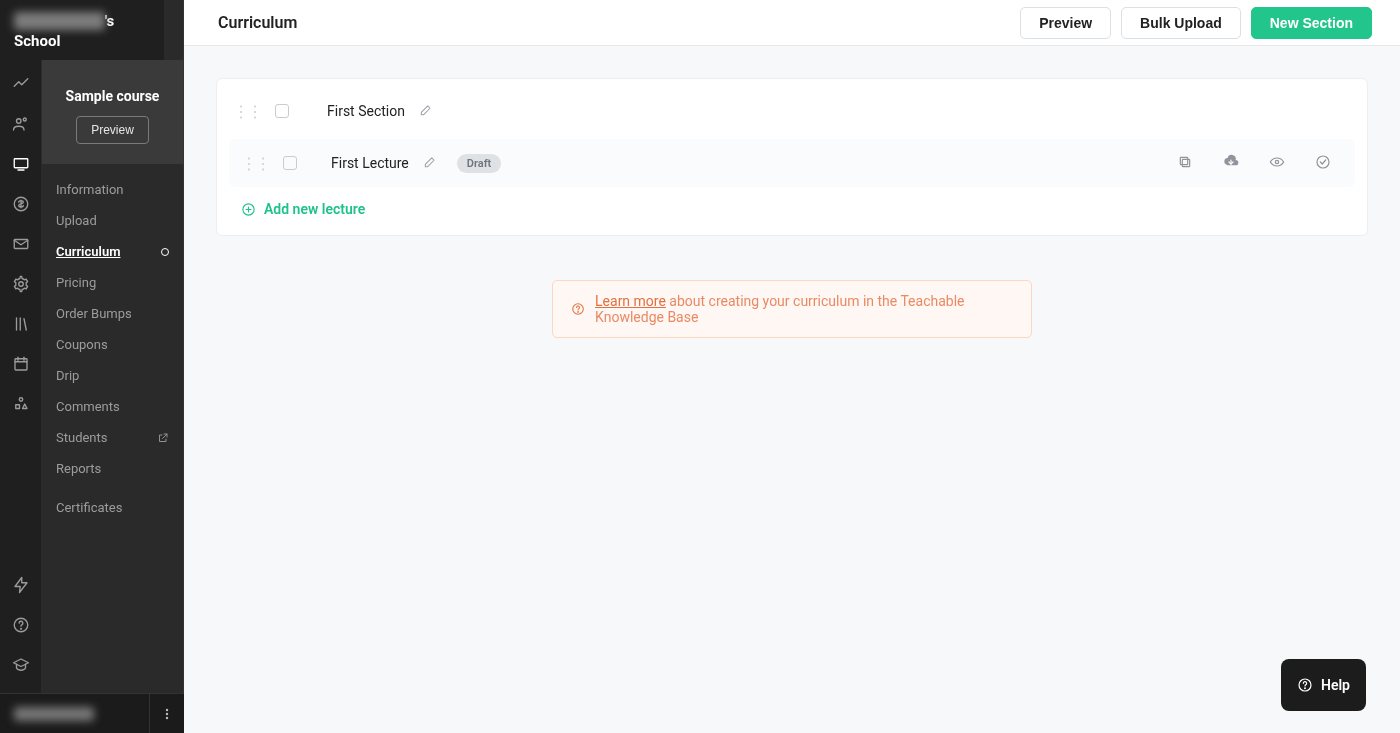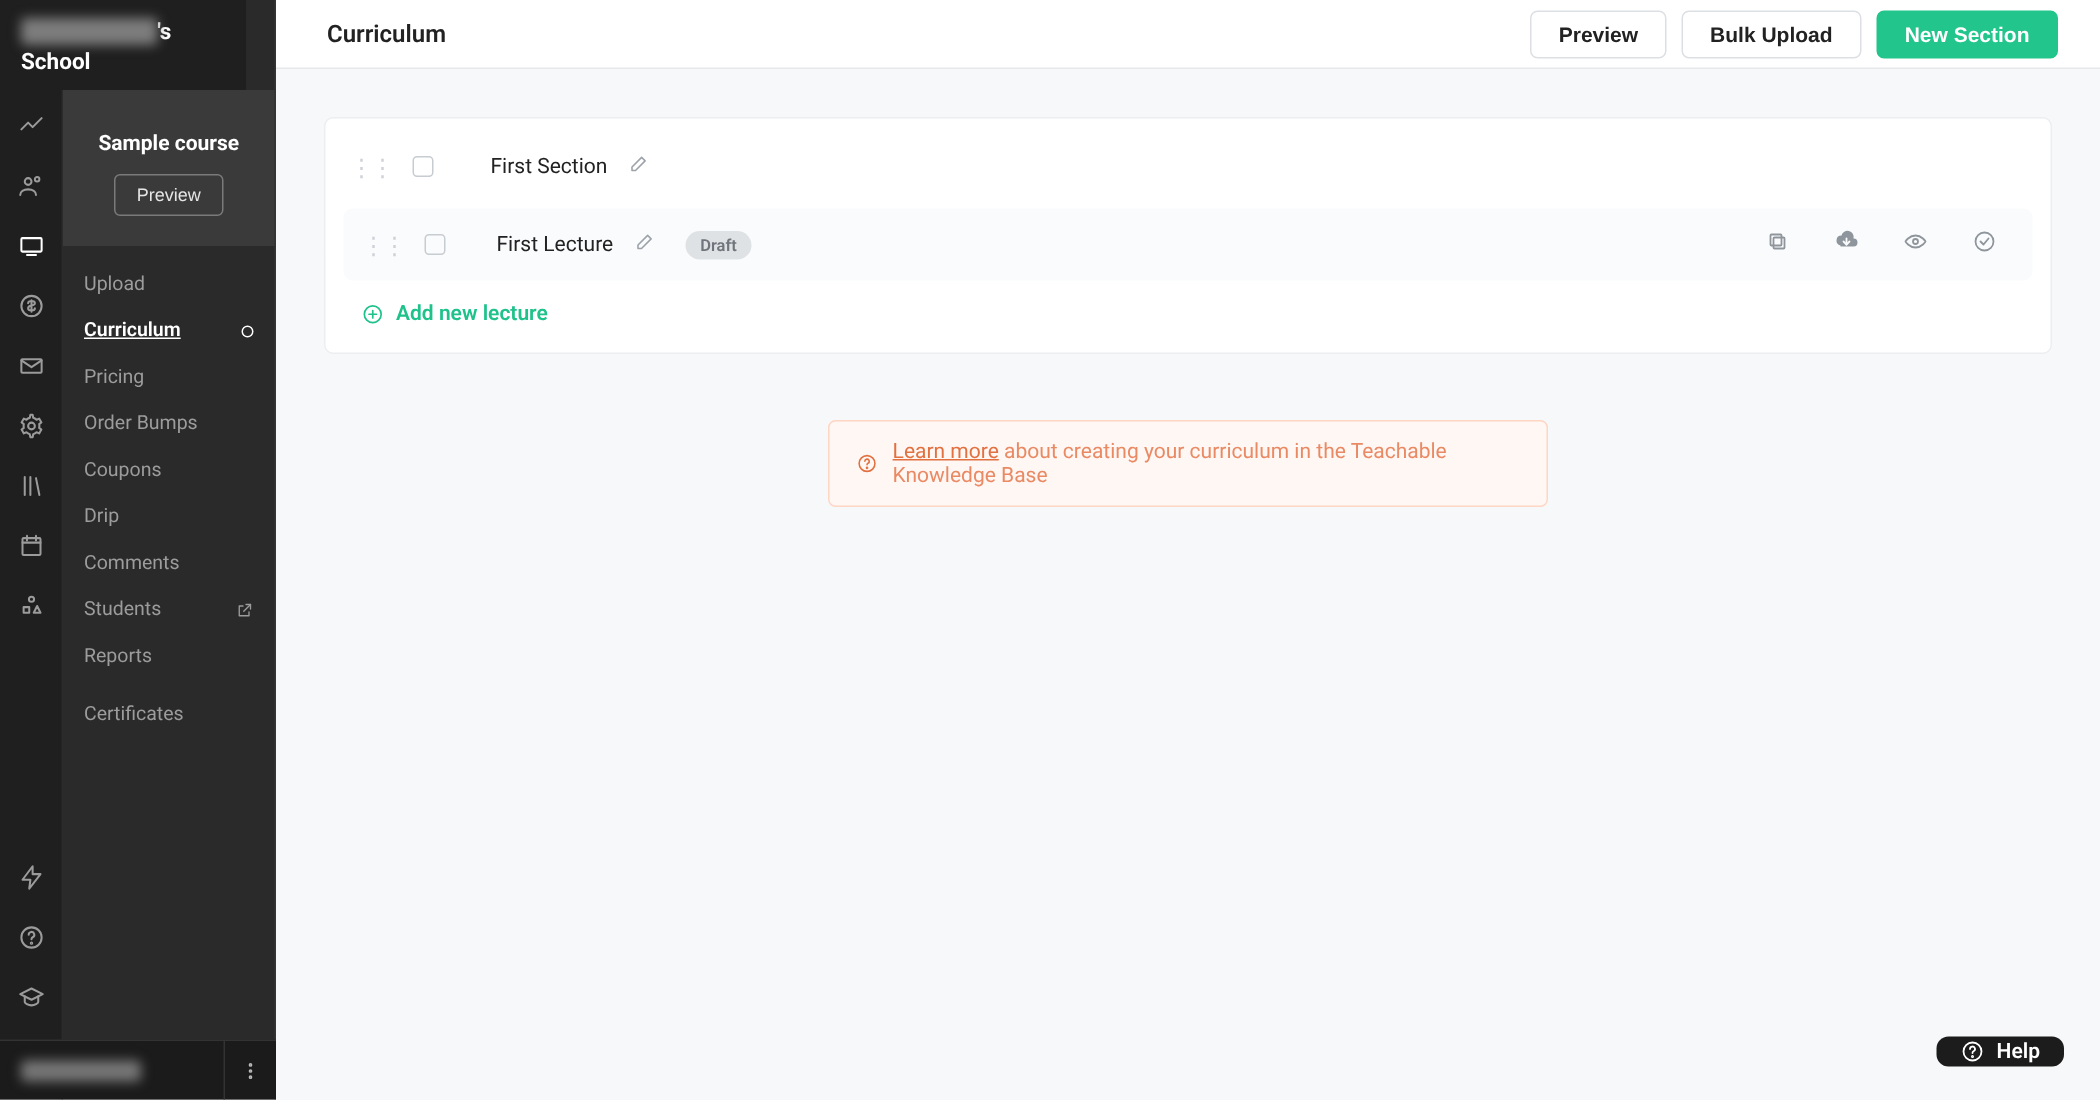--- a/index.html
+++ b/index.html
@@ -89,22 +89,22 @@
 
   .add-lecture { color:#1ec28a; font-weight:600; font-size:14px; display:flex; align-items:center; gap:8px; padding:14px 24px 0; cursor:pointer; }
 
   .help-banner {
     margin:44px auto 0; max-width:480px; background:#fff7f3; border:1px solid #ffd5c4;
     color:#e98a64; border-radius:5px; padding:12px 18px; font-size:14px; display:flex; align-items:center; gap:10px;
   }
   .help-banner a { color:#e27142; text-decoration:underline; }
 
   .help-fab {
-    position:absolute; right:24px; bottom:22px; background:#1c1c1c; color:#fff;
-    border-radius:8px; padding:2px 16px; font-size:14px; font-weight:600; display:flex; gap:8px; align-items:center; cursor:pointer;
+    position:absolute; right:34px; bottom:22px; background:#1c1c1c; color:#fff;
+    border-radius:8px; padding:18px 16px; font-size:14px; font-weight:600; display:flex; gap:8px; align-items:center; cursor:pointer;
   }
 
   svg { fill:none; stroke-width:1.8; stroke-linecap:round; stroke-linejoin:round; }
 </style>
 </head>
 <body>
 
 <div class="school-header">
   <div class="school-name">
     <span class="blur">Owner Name</span><span>'s School</span>
@@ -211,20 +211,23 @@
   </div>
 </div>
 
 <div class="side-panel">
   <div style="height:60px;"></div>
   <div class="side-course">
     <div class="course-title">Sample course</div>
     <button class="preview-btn">Preview</button>
   </div>
   <ul class="side-list">
+    <li>
+        <span>Information</span>
+      </li>
     <li>
         <span>Upload</span>
       </li>
     <li class="active">
         <span>Curriculum</span>
         <span class="dot"></span>
       </li>
     <li>
         <span>Pricing</span>
       </li>

